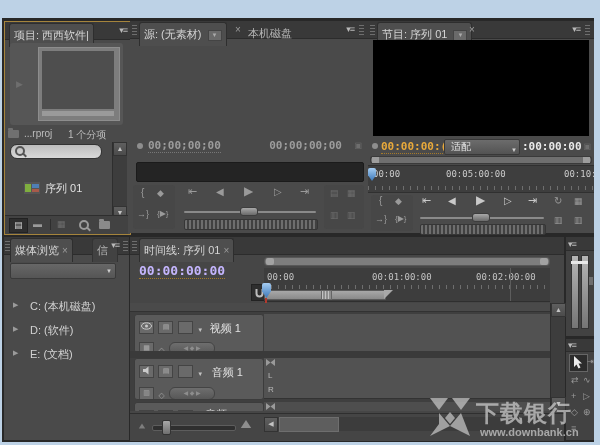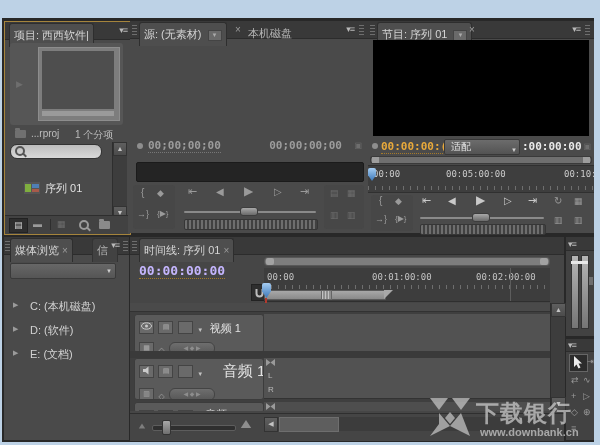--- a/index.html
+++ b/index.html
@@ -61,21 +61,21 @@
       </div>
 
       <div class="abs" style="left:5px;top:21px;width:113px;height:82px;background:#565656;border-radius:3px;">
         <span class="abs dim-ic" style="left:6px;top:36px;font-size:9px;">▶</span>
         <div class="abs" style="left:28px;top:4px;width:80px;height:72px;background:#7d7d7d;border:1px solid #8d8d8d;">
           <div class="abs" style="left:3px;top:3px;width:72px;height:58px;background:#4e4e4e;"></div>
           <div class="abs" style="left:3px;top:63px;width:72px;height:5px;background:#9a9a9a;"></div>
         </div>
       </div>
 
-      <div class="abs" style="left:8px;top:106px;width:115px;height:13px;color:#bdbdbd;font-size:10px;">
+      <div class="abs" style="left:1px;top:106px;width:115px;height:13px;color:#bdbdbd;font-size:10px;">
         <span class="folder dim" style="position:absolute;left:2px;top:2px;"></span>
         <span class="abs" style="left:18px;top:0;">...rproj</span>
         <span class="abs" style="left:62px;top:0;">1 个分项</span>
       </div>
 
       <div class="abs" style="left:5px;top:122px;width:90px;height:13px;background:linear-gradient(#bdbdbd,#d8d8d8);border:1px solid #333;border-radius:7px;">
         <span class="mag" style="position:absolute;left:4px;top:1px;"></span>
       </div>
 
       <div class="vscroll-track" style="left:107px;top:120px;width:14px;height:78px;">
@@ -306,21 +306,21 @@
 
         <div class="abs" style="left:134px;top:55px;width:286px;height:40px;background:#525252;border-bottom:1px solid #333;"></div>
         <div class="track-hdr" style="top:55px;height:40px;">
           <div style="margin:3px 0 0 4px;white-space:nowrap;">
             <span class="thbox"><svg width="10" height="9">
                   <polygon points="1,3 3.5,3 6.5,0.5 6.5,8.5 3.5,6 1,6" fill="#c9c9c9"></polygon>
                 </svg></span>
             <span class="thbox">▤</span>
             <span class="thbox"></span>
             <span style="font-size:6px;color:#c2c2c2;">▼</span>
-            <span style="font-size:15px;color:#e2e2e2;margin-left:15px;">音频 1</span>
+            <span style="font-size:11px;color:#e2e2e2;margin-left:4px;">音频 1</span>
           </div>
           <div style="margin:4px 0 0 4px;white-space:nowrap;">
             <span class="thbox">▥</span>
             <span style="font-size:8px;color:#9a9a9a;">◇</span>
             <span class="pill">◀ ◆ ▶</span>
           </div>
         </div>
         <svg class="abs" style="left:136px;top:56px;" width="9" height="7">
             <polygon points="0,0 0,7 4.5,3.5" fill="#9a9a9a"></polygon>
             <polygon points="9,0 9,7 4.5,3.5" fill="#9a9a9a"></polygon>

